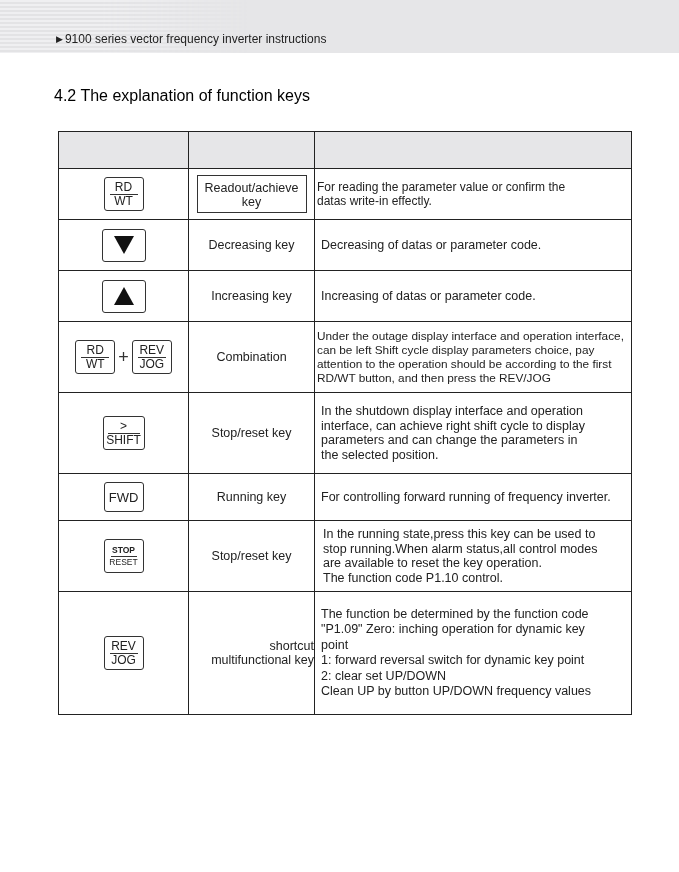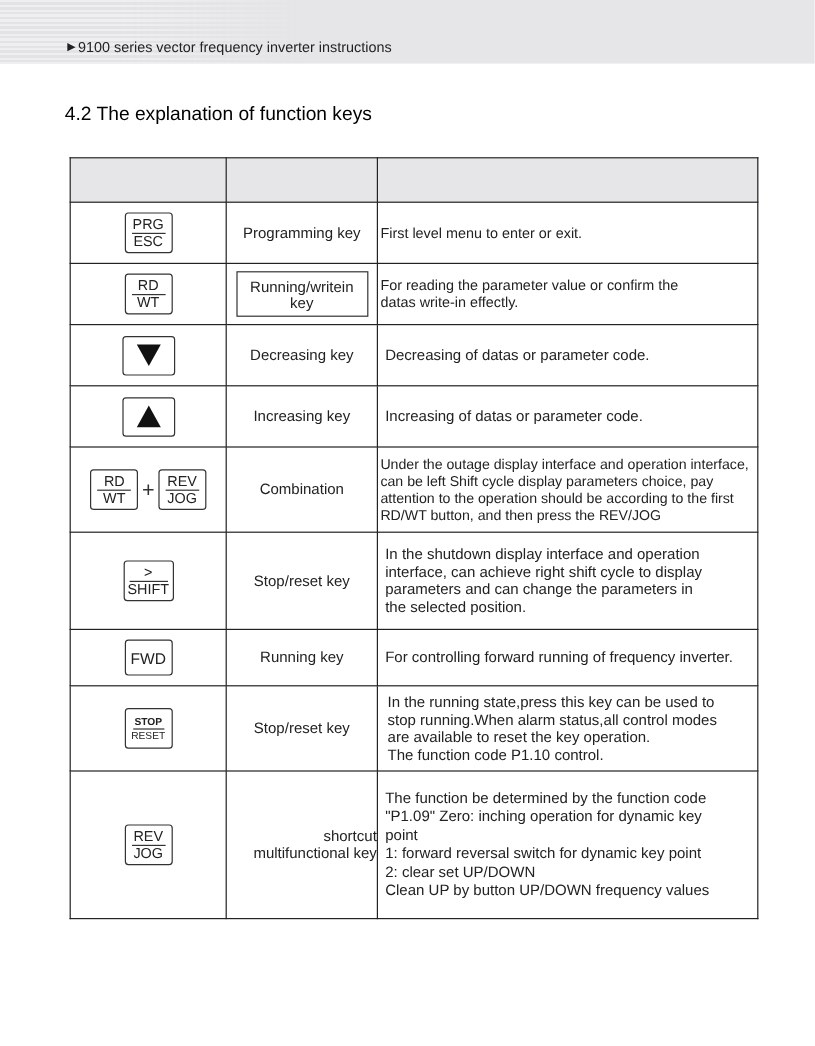--- a/index.html
+++ b/index.html
@@ -84,43 +84,31 @@
       <col class="c2">
       <col class="c3">
     </colgroup>
   <tbody>
       <tr>
     <th></th>
     <th></th>
     <th></th>
   </tr>
 
-  <tr style="height:51px">
-    <td class="key-cell">
-      <span class="key frac">
-        <span class="top">PRG</span>
-        <span>ESC</span>
-      </span>
-    </td>
-    <td class="name-cell">Programming key</td>
-    <td class="desc-cell tight">
-      <span class="line">First level menu to enter or exit.</span>
-    </td>
-  </tr>
 
   <tr style="height:51px">
     <td class="key-cell">
       <span class="key frac">
         <span class="top">RD</span>
         <span>WT</span>
       </span>
     </td>
     <td class="name-cell">
       <span class="readout-box">
-        <span class="line" style="display:block">Running/writein</span>
+        <span class="line" style="display:block">Readout/achieve</span>
         <span class="line" style="display:block">key</span>
       </span>
     </td>
     <td class="desc-cell tight">
       <span class="line">For reading the parameter value or confirm the</span>
       <span class="line">datas write-in effectly.</span>
     </td>
   </tr>
 
   <tr style="height:51px">

